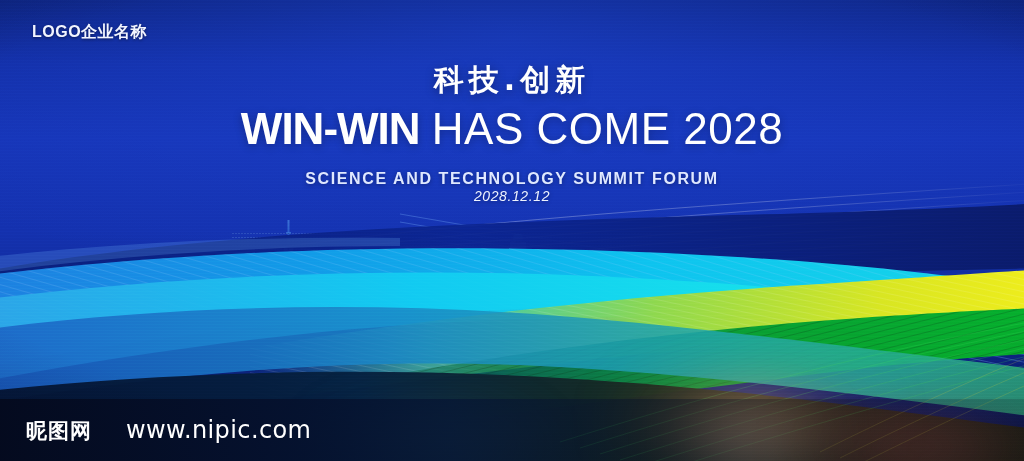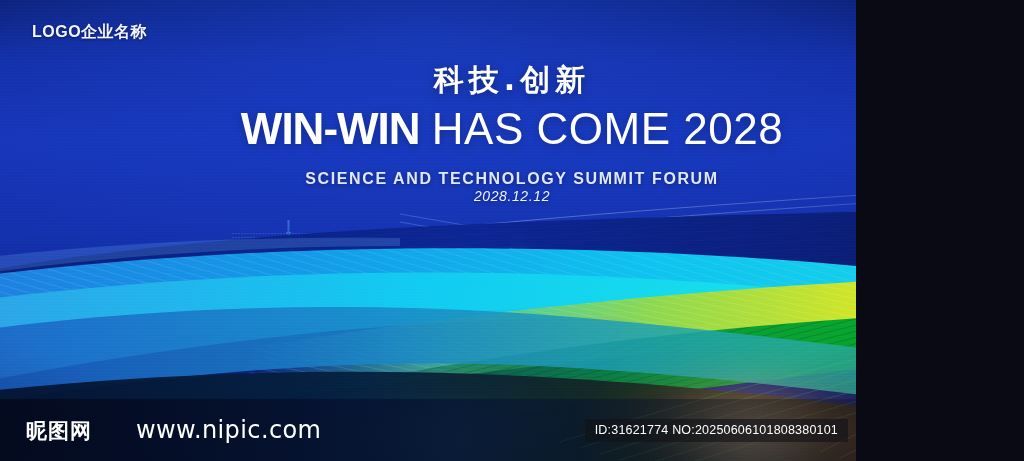--- a/index.html
+++ b/index.html
@@ -1,20 +1,20 @@
 <!DOCTYPE html>
 <html><head>
 <meta charset="utf-8">
 <style>
   html,body{margin:0;padding:0;background:#0a0a14;}
   body{font-family:"Liberation Sans","DejaVu Sans",sans-serif;}
 
   #poster{
     position:relative;
-    width:856px;height:461px;
+    width:1024px;height:461px;
     overflow:hidden;
     background:#a16207;
     user-select:none;
   }
 
   
   .bg-base{
     position:absolute;inset:0;
     background:
       radial-gradient(120% 90% at 50% 8%, rgba(30,70,210,.55) 0%, rgba(10,30,140,0) 62%),
@@ -130,21 +130,21 @@
     color:#eef3ff;
     font-size:14px;
     letter-spacing:.6px;
     text-shadow:0 1px 4px rgba(0,0,0,.35);
     font-style:italic;
   }
 
   
   .wm{
     position:absolute;left:26px;bottom:16px;
-    display:flex;align-items:baseline;gap:10px;
+    display:flex;align-items:baseline;
   }
   .wm-cn{
     color:#ffffff;font-size:21px;font-weight:bold;letter-spacing:1px;
     font-family:"DejaVu Sans","Liberation Sans",sans-serif;
   }
   .wm-url{
     color:#ffffff;font-size:24px;letter-spacing:.4px;
     font-family:"DejaVu Sans","Liberation Sans",sans-serif;
     margin-left:34px;
   }
@@ -427,15 +427,14 @@
     </div>
     <div class="sub-en">SCIENCE AND TECHNOLOGY SUMMIT FORUM</div>
     <div class="sub-date">2028.12.12</div>
   </div>
 
   <div class="wm">
     <span class="wm-cn">昵图网</span>
     <span class="wm-url">www.nipic.com</span>
   </div>
 
-  <div class="idplate">ID:31621774 NO:20250606101808380101</div>
 
 </div>
 
 </body></html>

